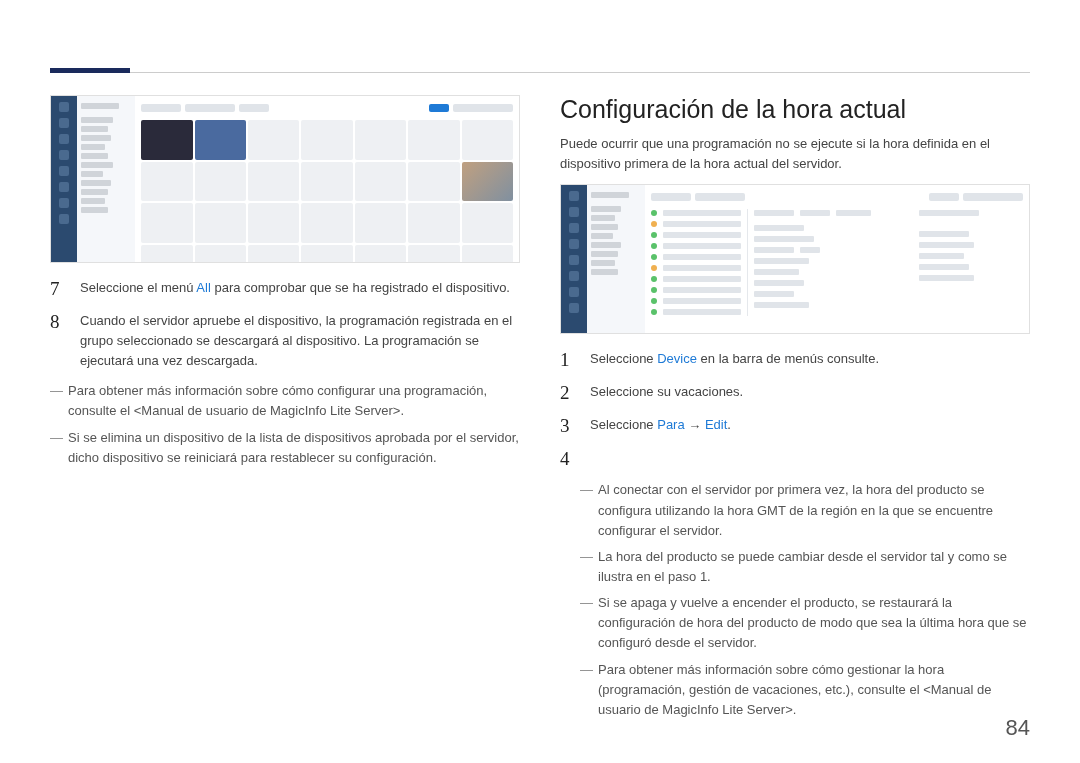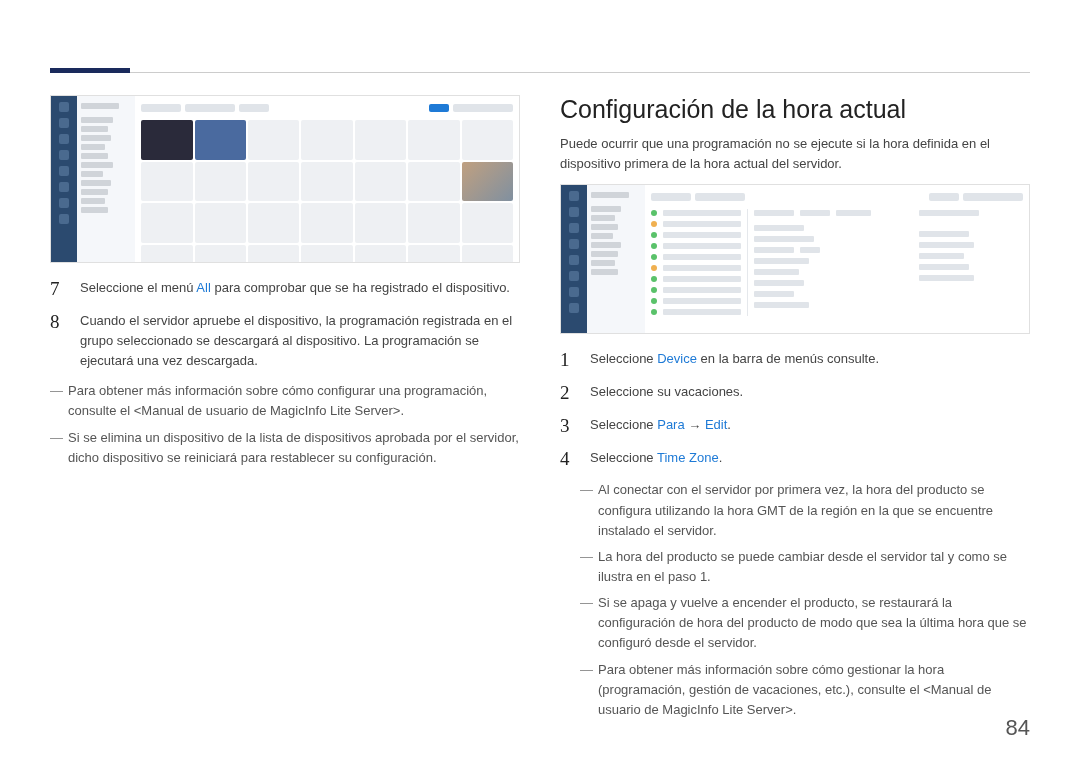--- a/index.html
+++ b/index.html
@@ -449,27 +449,26 @@
         <div class="step-item">
           <span class="step-num">2</span>
           <span class="step-text"><span>Seleccione su vacaciones.</span></span>
         </div>
         <div class="step-item">
           <span class="step-num">3</span>
           <span class="step-text"><span>Seleccione </span><span class="link-blue">Para</span><span> → </span><span class="link-blue">Edit</span><span>.</span></span>
         </div>
         <div class="step-item">
           <span class="step-num">4</span>
-          <span class="step-text"><span>Seleccione </span><span class="link-blue">Time Zone</span><span>.</span></span>
         </div>
       </div>
     <div class="dash-list" id="right-dashes">
         <div class="dash-item indented">
           <span class="dash">―</span>
-          <span class="dash-text">Al conectar con el servidor por primera vez, la hora del producto se configura utilizando la hora GMT de la región en la que se encuentre instalado el servidor.</span>
+          <span class="dash-text">Al conectar con el servidor por primera vez, la hora del producto se configura utilizando la hora GMT de la región en la que se encuentre configurar el servidor.</span>
         </div>
         <div class="dash-item indented">
           <span class="dash">―</span>
           <span class="dash-text">La hora del producto se puede cambiar desde el servidor tal y como se ilustra en el paso 1.</span>
         </div>
         <div class="dash-item indented">
           <span class="dash">―</span>
           <span class="dash-text">Si se apaga y vuelve a encender el producto, se restaurará la configuración de hora del producto de modo que sea la última hora que se configuró desde el servidor.</span>
         </div>
         <div class="dash-item indented">

